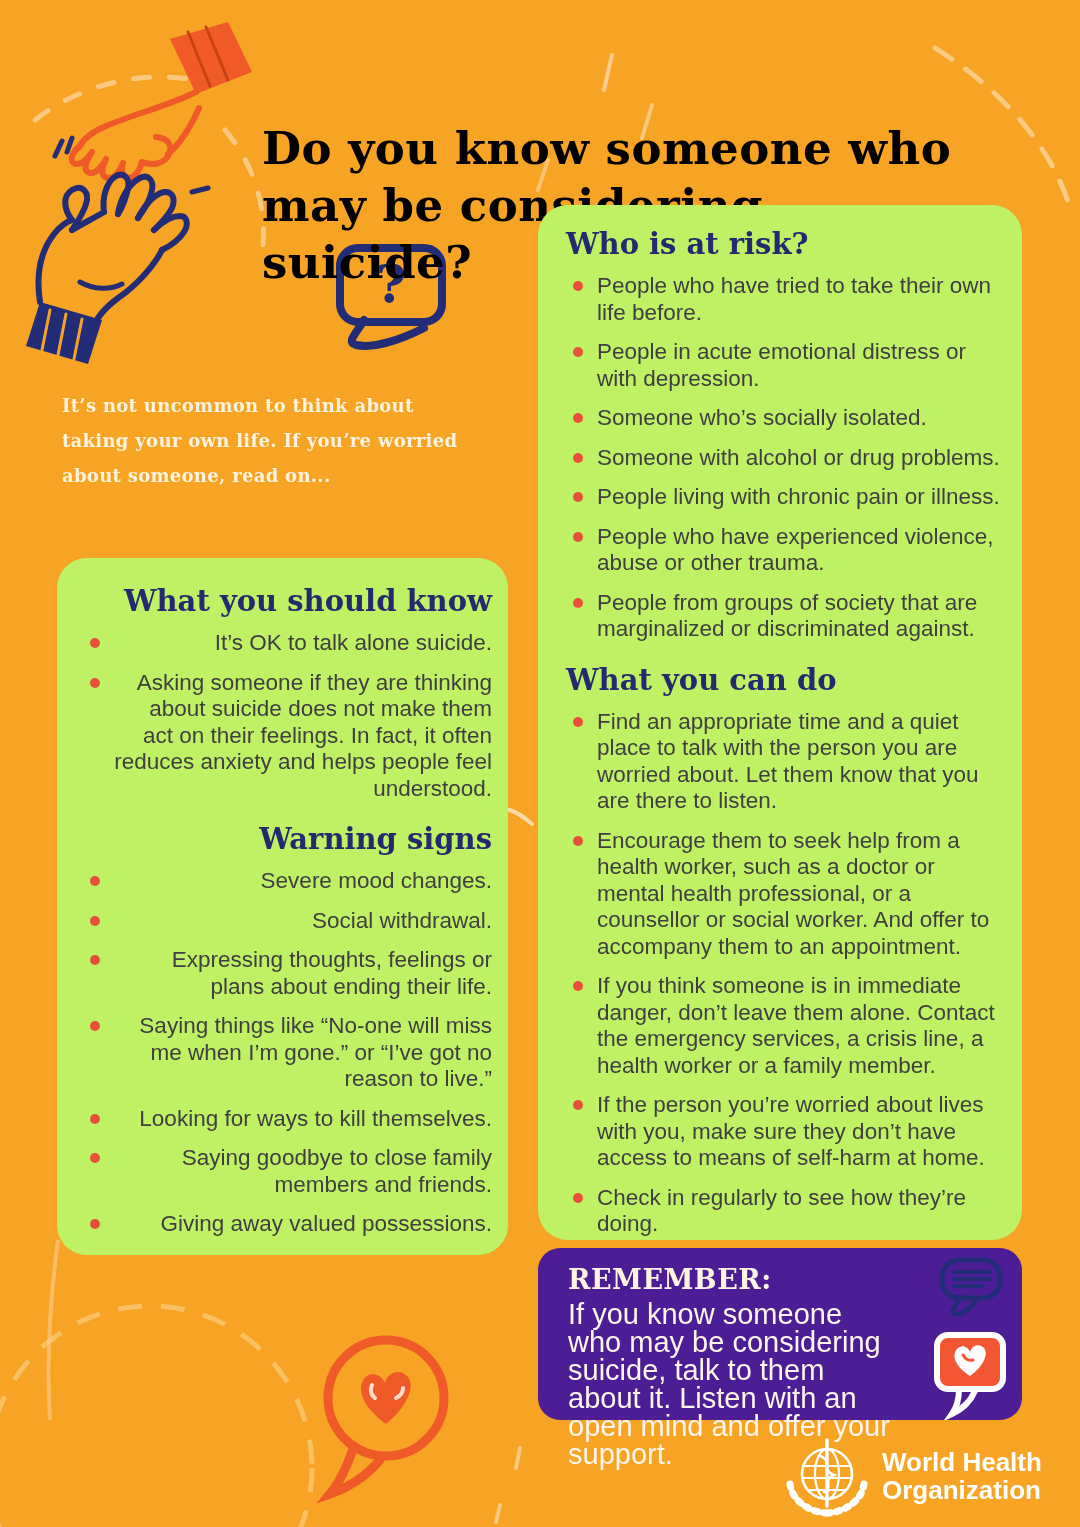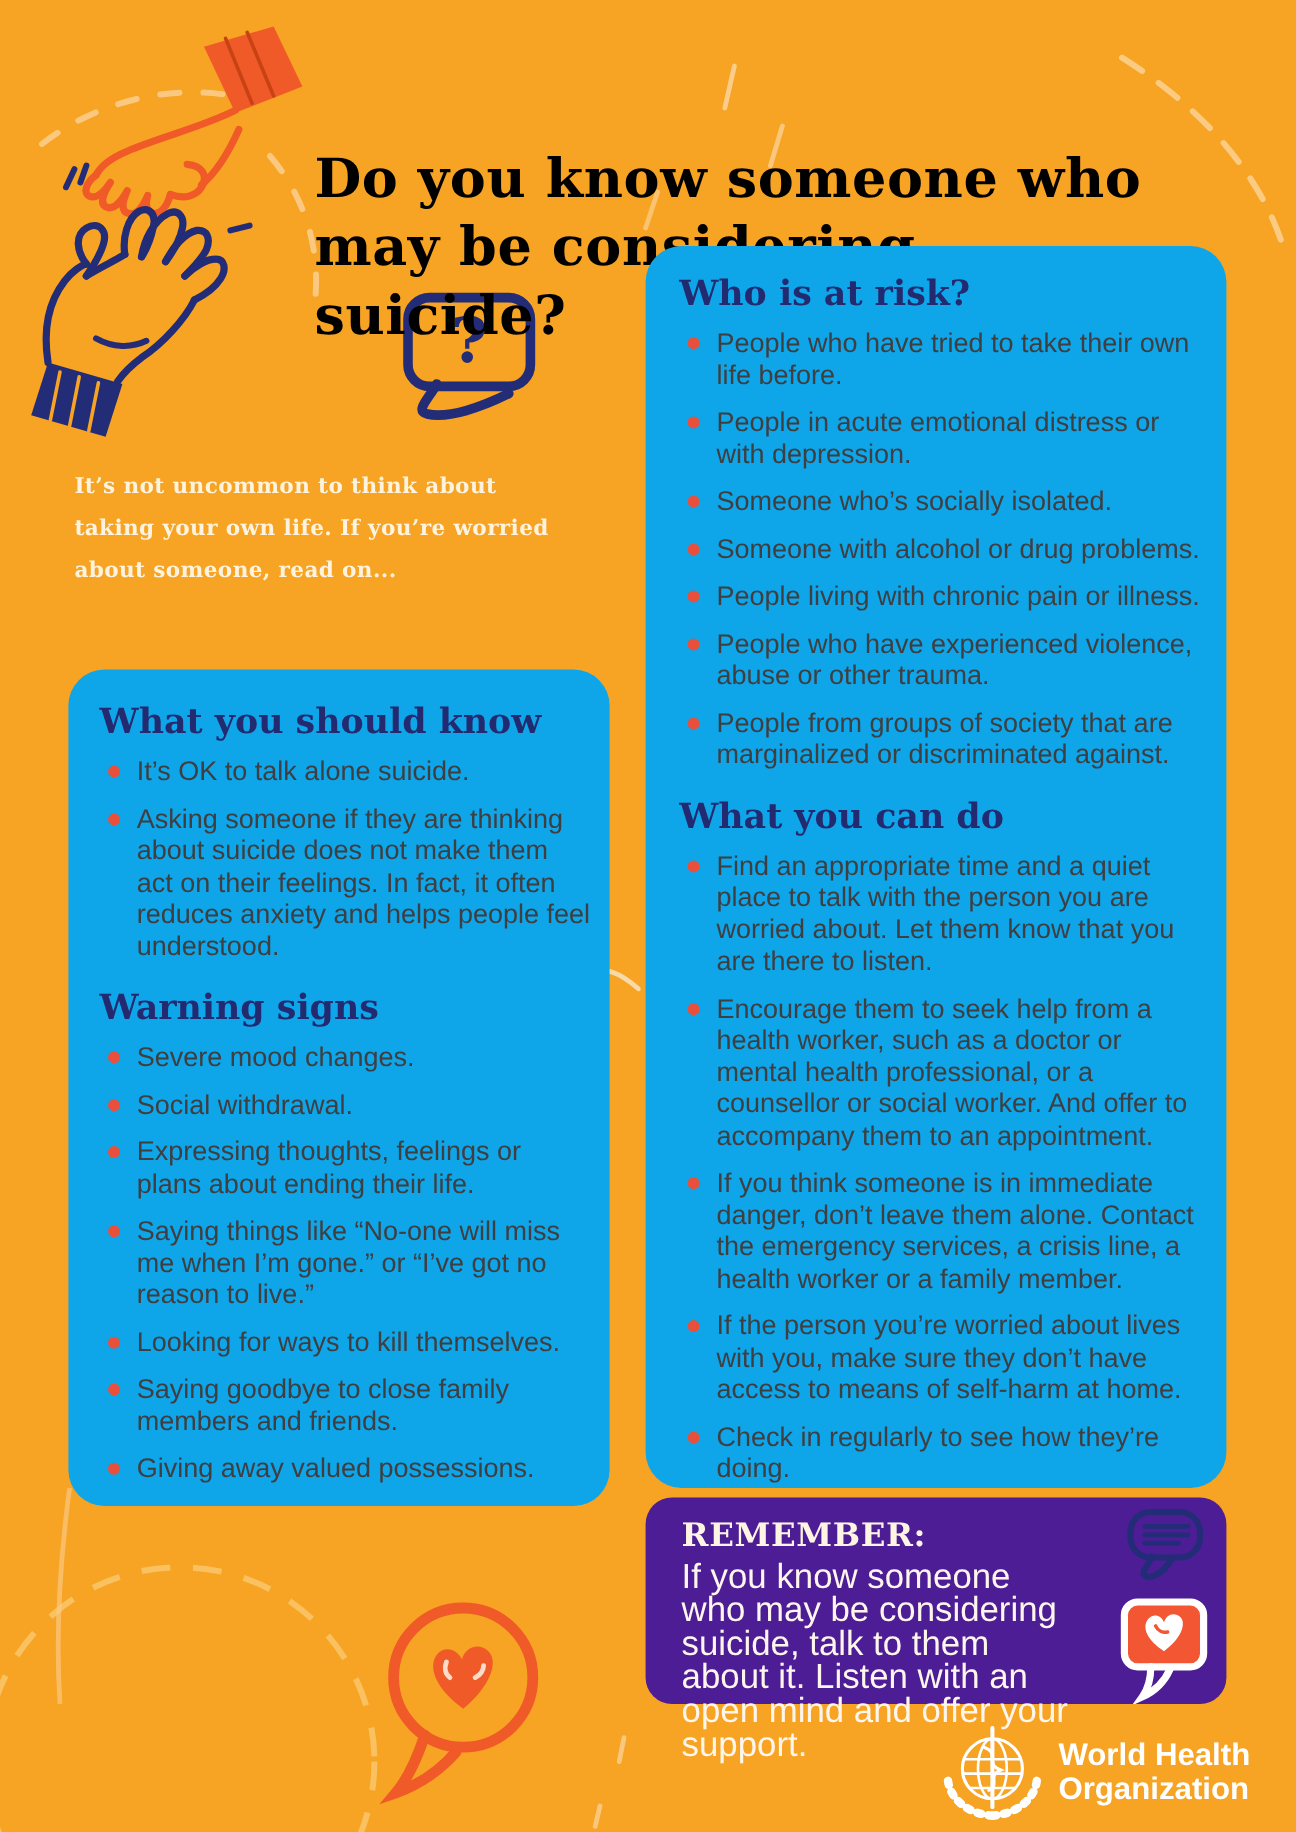--- a/index.html
+++ b/index.html
@@ -13,22 +13,22 @@
   .slab{font-family:"DejaVu Serif","Liberation Serif",serif;font-weight:bold;}
   .page-title{
     left:262px;top:72px;width:720px;
     color:#000000;font-size:45px;line-height:57px;letter-spacing:.5px;margin-top:48px;
   }
   .intro{
     left:62px;top:388px;width:410px;
     color:#FDF3DE;font-size:18px;line-height:35px;letter-spacing:.3px;
   }
   
-  .card{background:#0ea5e9;border-radius:30px;box-sizing:border-box;}
-  .card-left{left:57px;top:558px;width:451px;height:697px;padding:26px 16px 20px 26px;}
+  .card{background:#bef264;border-radius:30px;box-sizing:border-box;}
+  .card-left{left:57px;top:558px;width:451px;height:697px;padding:26px 16px 20px 26px;text-align:right;}
   .card-right{left:538px;top:205px;width:484px;height:1035px;padding:22px 20px 20px 28px;}
   .sec-heading{
     color:#232A70;font-size:29px;line-height:34px;margin:0 0 12px 0;
   }
   .sec-heading.mt{margin-top:20px;}
   ul.blist{list-style:none;margin:0;padding:0;}
   ul.blist li{
     position:relative;padding-left:31px;margin-bottom:13px;
     color:#3F3E40;font-size:22.5px;line-height:26.5px;
   }

